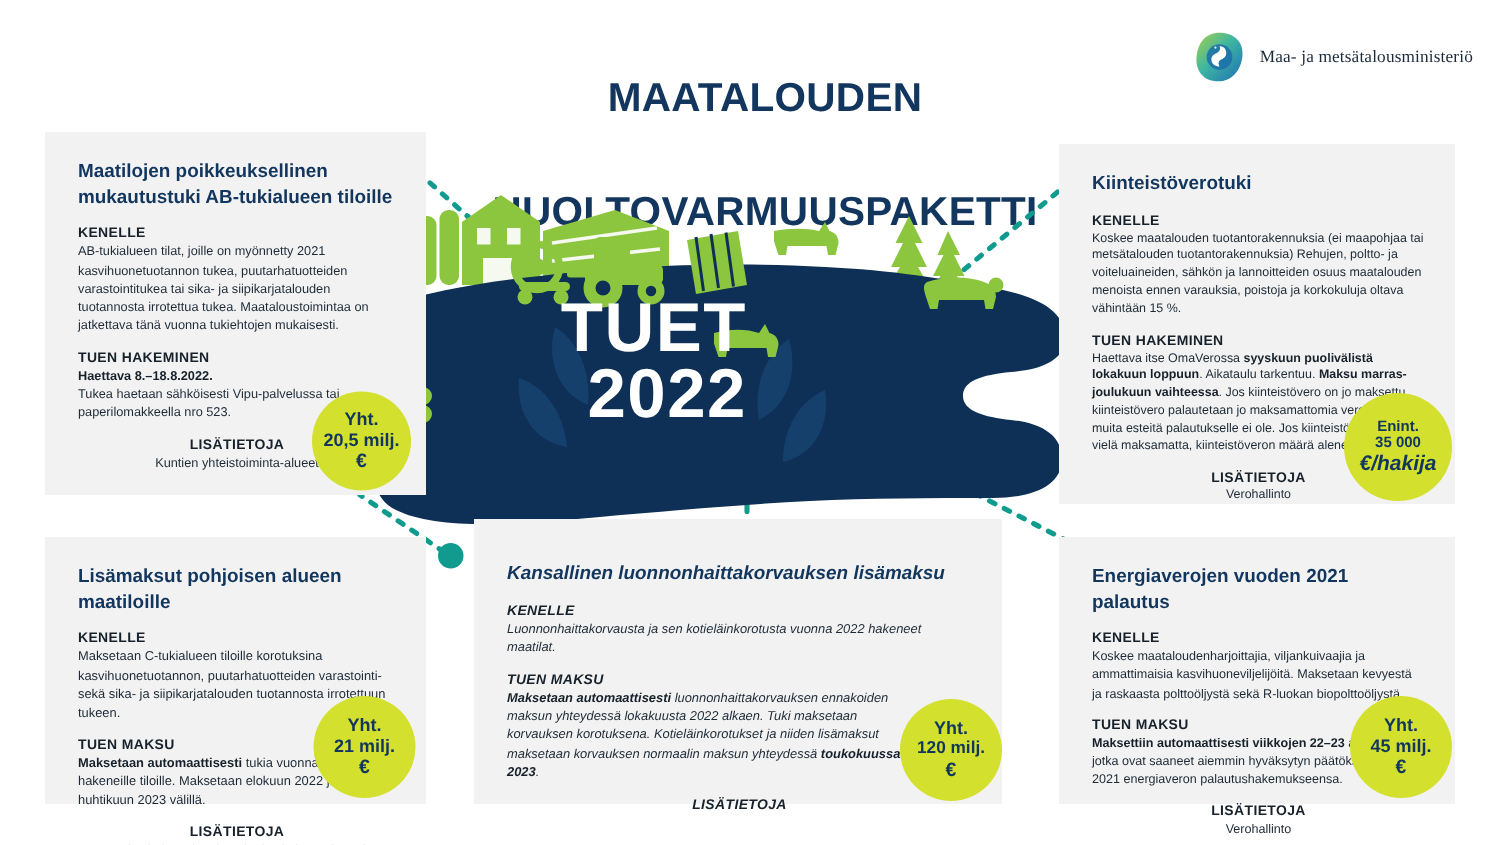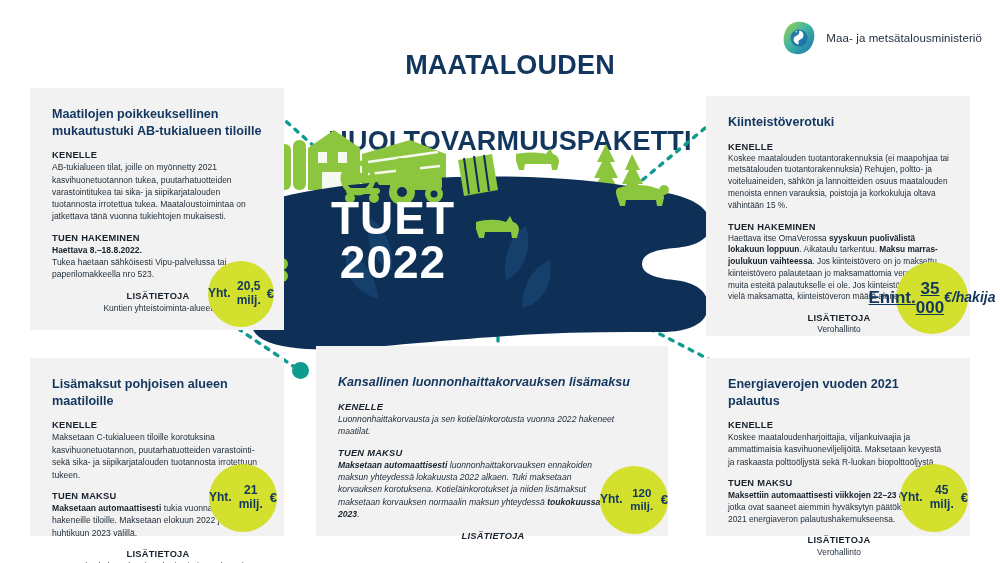--- a/index.html
+++ b/index.html
@@ -19,21 +19,21 @@
     letter-spacing: .2px;
     color: #12365e;
   }
   .hdr-title .l2 { white-space: nowrap; font-size: 27px; margin-top: 44px; }
 
   .logo-wrap {
     position: absolute; right: 18px; top: 20px;
     display: flex; align-items: center; gap: 9px;
   }
   .logo-mark { width: 36px; height: 36px; position: relative; }
-  .logo-text { font-size: 11.5px; color: #1c2b3a; letter-spacing: .1px; white-space: nowrap; }
+  .logo-text { font-size: 11.5px; color: #1c2b3a; letter-spacing: .1px; white-space: nowrap; font-family: Liberation Serif, serif; }
 
   
   .card {
     position: absolute;
     background: #f2f2f2;
     padding: 18px 20px 16px 22px;
   }
   .card-title {
     font-size: 12.6px; font-weight: bold; color: #12365e;
     line-height: 1.32; margin-bottom: 11px;
@@ -56,47 +56,47 @@
   #card-br { left: 706px; top: 358px; width: 264px; height: 178px; }
 
   #card-tl .sec-b { font-size: 8.5px; }
   #card-tr .sec-b { font-size: 8.3px; line-height: 1.42; }
   #card-br .sec-b { font-size: 8.4px; }
 
   
   .badge {
     position: absolute; border-radius: 50%;
     background: #d3e02e;
-    display: flex; flex-direction: row;
+    display: flex; flex-direction: column;
     align-items: center; justify-content: center;
     color: #12365e; font-weight: bold; text-align: center;
     line-height: 1.14;
   }
   .badge .b1 { font-size: 12px; }
   .badge .b2 { font-size: 12px; }
   .badge .b3 { font-size: 13px; }
 
   #badge-tl { left: 208px; top: 261px; width: 66px; height: 66px; }
   #badge-tr { left: 896px; top: 262px; width: 72px; height: 72px; }
-  #badge-tr .b1,#badge-tr .b2 { font-size: 17px; text-decoration: underline; }
+  #badge-tr .b1,#badge-tr .b2 { font-size: 10px; }
   #badge-tr .b3 { font-size: 14px; font-style: italic; }
   #badge-bl { left: 209px; top: 464px; width: 68px; height: 68px; }
   #badge-bm { left: 600px; top: 466px; width: 68px; height: 68px; }
   #badge-bm .b2 { font-size: 11.5px; }
   #badge-br { left: 900px; top: 464px; width: 68px; height: 68px; }
 
   
   .cdot { position: absolute; width: 17px; height: 17px; border-radius: 50%; background: #109b8e; }
   .connectors { position: absolute; left:0; top:0; width:1000px; height:563px; pointer-events:none; }
 
   
   .illus { position: absolute; left: 250px; top: 118px; width: 470px; height: 240px; }
   .tuet-txt {
     position: absolute; left: 288px; top: 196px; width: 210px;
-    color: #ffffff; font-weight: bold; text-align: center;
+    color: #ffffff; font-weight: bold; text-align: right;
     font-size: 46px; line-height: .96; letter-spacing: 1px;
     z-index: 4;
   }
 </style>
 </head>
 <body>
 
 <div id="root">
 
   <div class="hdr-title">

